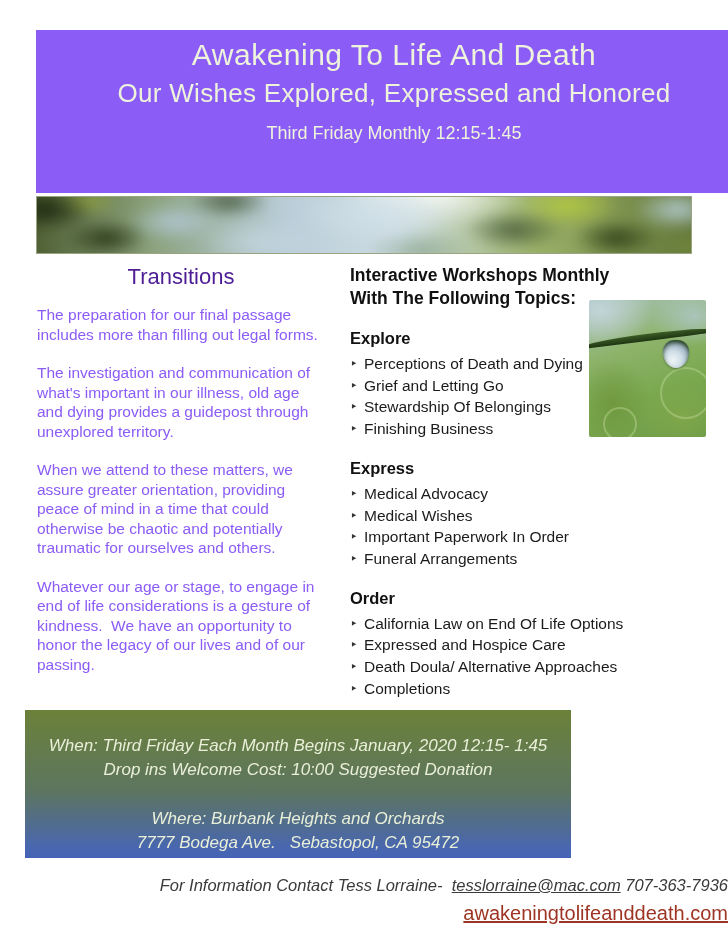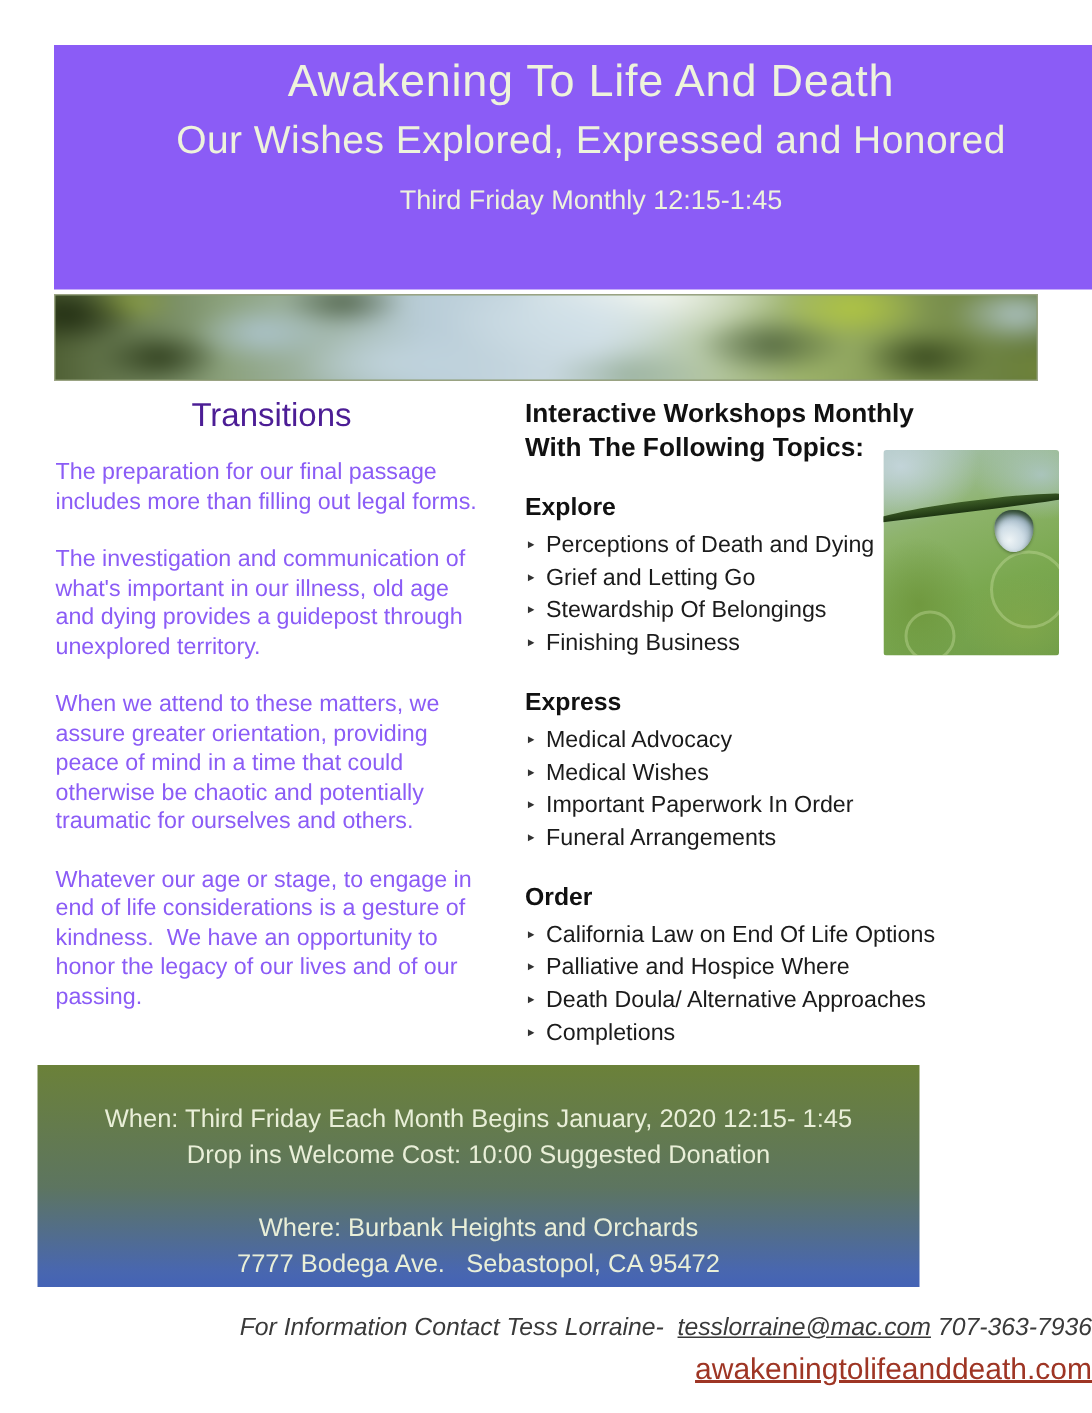--- a/index.html
+++ b/index.html
@@ -176,24 +176,25 @@
     border-radius: 46% 46% 50% 50% / 40% 40% 58% 58%;
     background:
       radial-gradient(circle at 38% 72%, #eef4f6 0%, #cfdde6 35%, #9db3c2 65%, #44613a 92%);
     box-shadow: inset 0 3px 4px rgba(20,45,15,0.75), 0 1px 2px rgba(30,50,20,0.4);
   }
 
   
   .bottom-banner {
     position: absolute;
     left: 25px; top: 710px;
-    width: 588px; height: 148px;
+    width: 546px; height: 148px;
     background: linear-gradient(180deg, #6b8139 0%, #5d7560 55%, #4967ae 92%, #4463b6 100%);
     text-align: center;
     padding-top: 24px;
+    font-style: italic;
   }
   .bottom-banner .line {
     font-size: 17px;
     line-height: 24px;
     color: #e9efd8;
     white-space: pre-wrap;
   }
   .bottom-banner .group-gap { height: 25px; }
 
   
@@ -292,21 +293,21 @@
     </div>
 
     <div class="topic-section">
       <div class="topic-title">Order</div>
       <div class="topic-item">
         <span class="bullet">‣</span>
         <span class="item-text">California Law on End Of Life Options</span>
       </div>
       <div class="topic-item">
         <span class="bullet">‣</span>
-        <span class="item-text">Palliative and Hospice Where</span>
+        <span class="item-text">Expressed and Hospice Care</span>
       </div>
       <div class="topic-item">
         <span class="bullet">‣</span>
         <span class="item-text">Death Doula/ Alternative Approaches</span>
       </div>
       <div class="topic-item">
         <span class="bullet">‣</span>
         <span class="item-text">Completions</span>
       </div>
     </div>

